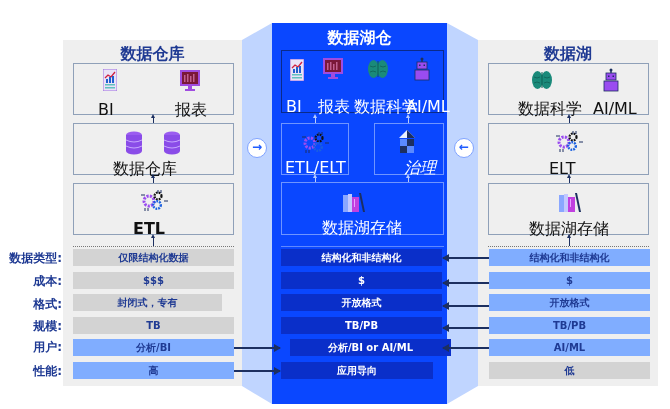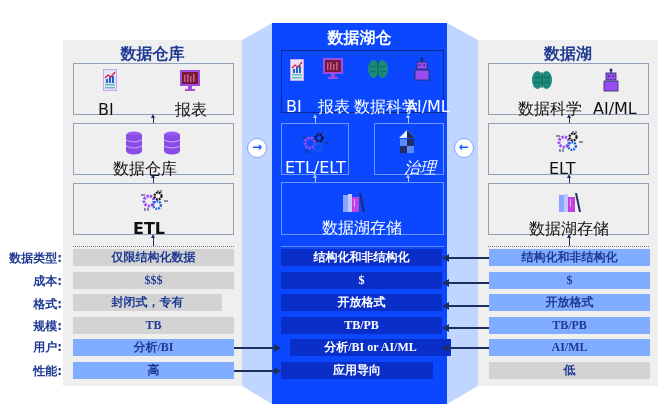--- a/index.html
+++ b/index.html
@@ -25,21 +25,21 @@
 
   .up-arrow { position: absolute; width: 1px; background: #1c2f60; }
   .up-arrow::before { content: ""; position: absolute; left: -2px; top: -3px; border-left: 2.5px solid transparent; border-right: 2.5px solid transparent; border-bottom: 4px solid #1c2f60; }
   .up-arrow.light { background: #b8cbff; }
   .up-arrow.light::before { border-bottom-color: #b8cbff; }
 
   .dotted { position: absolute; height: 0; border-top: 1px dotted #777; }
 
   
   .row-label { position: absolute; right: 0; font-size: 12px; font-weight: bold; color: #1f3a93; text-align: right; width: 60px; }
-  .cell { position: absolute; height: 17px; font-size: 12px; font-weight: bold; text-align: center; line-height: 17px; white-space: nowrap; font-family: Liberation Serif, serif; }
+  .cell { position: absolute; height: 17px; font-size: 10px; font-weight: bold; text-align: center; line-height: 17px; white-space: nowrap; }
   .cell.grey { background: #d3d3d3; color: #1f3a93; }
   .cell.lightblue { background: #80adff; color: #1f3a93; }
   .cell.darkblue { background: #0a2fc9; color: #ffffff; }
 
   .h-arrow { position: absolute; height: 2px; background: #1c2f60; }
   .h-arrow.right::after { content: ""; position: absolute; right: -1px; top: -3px; border-top: 4px solid transparent; border-bottom: 4px solid transparent; border-left: 7px solid #1c2f60; }
   .h-arrow.left::after { content: ""; position: absolute; left: -1px; top: -3px; border-top: 4px solid transparent; border-bottom: 4px solid transparent; border-right: 7px solid #1c2f60; }
 
   .circle-btn { position: absolute; width: 20px; height: 20px; border-radius: 50%; background: #ffffff; border: 1.5px solid #7fa3ff; color: #1f5cff; font-size: 12px; line-height: 17px; text-align: center; font-weight: bold; }
 

